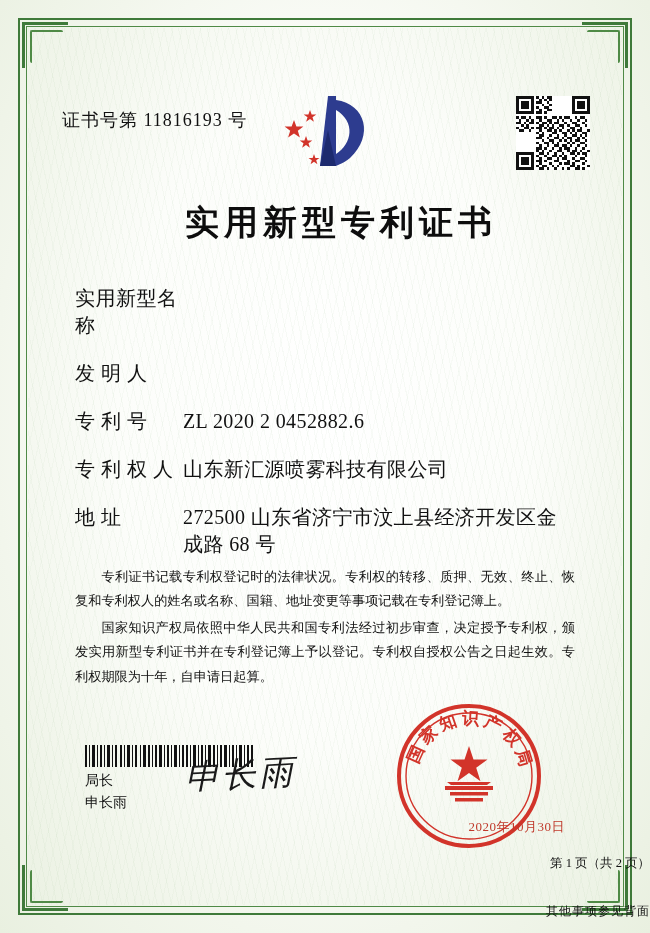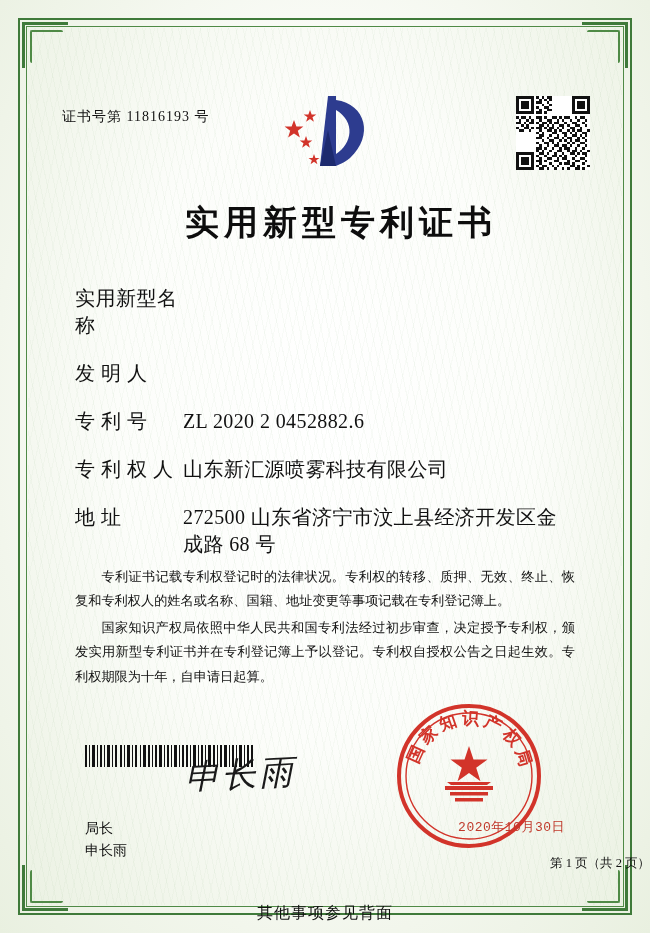--- a/index.html
+++ b/index.html
@@ -64,21 +64,21 @@
     width: 594px; height: 877px;
     background:
       repeating-linear-gradient(78deg, rgba(120,170,110,0.055) 0 1px, rgba(255,255,255,0) 1px 7px),
       repeating-linear-gradient(-78deg, rgba(120,170,110,0.045) 0 1px, rgba(255,255,255,0) 1px 9px);
     pointer-events: none;
   }
 
   .cert-no {
     position: absolute;
     left: 62px; top: 108px;
-    font-size: 14px;
+    font-size: 18px;
     color: #111;
     letter-spacing: 1px;
     font-family: "Liberation Serif", serif;
   }
 
   
   .qr {
     position: absolute;
     right: 60px; top: 96px;
     width: 74px; height: 74px;
@@ -160,21 +160,20 @@
     width: 168px; height: 22px;
   }
 
   .sig-block {
     position: absolute;
     left: 85px; top: 770px;
     font-family: "Liberation Serif", serif;
     font-size: 14px;
     color: #111;
     line-height: 1.55;
-    margin-top: 48px;
   }
   .handwriting {
     position: absolute;
     left: 185px; top: 752px;
     font-family: "Liberation Serif", serif;
     font-size: 34px;
     color: #1a1a1a;
     font-style: italic;
     letter-spacing: 3px;
     transform: rotate(-3deg);
@@ -184,40 +183,40 @@
   .seal {
     position: absolute;
     right: 105px; top: 700px;
     width: 152px; height: 152px;
   }
   .seal-date {
     position: absolute;
     right: 85px; top: 818px;
     color: #c0392b;
     font-size: 13px;
-    font-family: Liberation Mono, monospace;
+    font-family: Liberation Serif, serif;
     letter-spacing: 0.5px;
   }
 
   .page-no {
     position: absolute;
     left: 0; right: 0;
     top: 855px;
     text-align: right;
     font-family: "Liberation Serif", serif;
     font-size: 12.5px;
     color: #111;
   }
   .footer-note {
     position: absolute;
     left: 0; right: 0;
     top: 903px;
-    text-align: center;
-    font-family: "Liberation Serif", serif;
-    font-size: 16px;
+    text-align: right;
+    font-family: "Liberation Serif", serif;
+    font-size: 12px;
     color: #111;
     letter-spacing: 1px;
   }
 </style>
 </head>
 <body>
 
 <div class="page">
 
   <div class="wash"></div>

